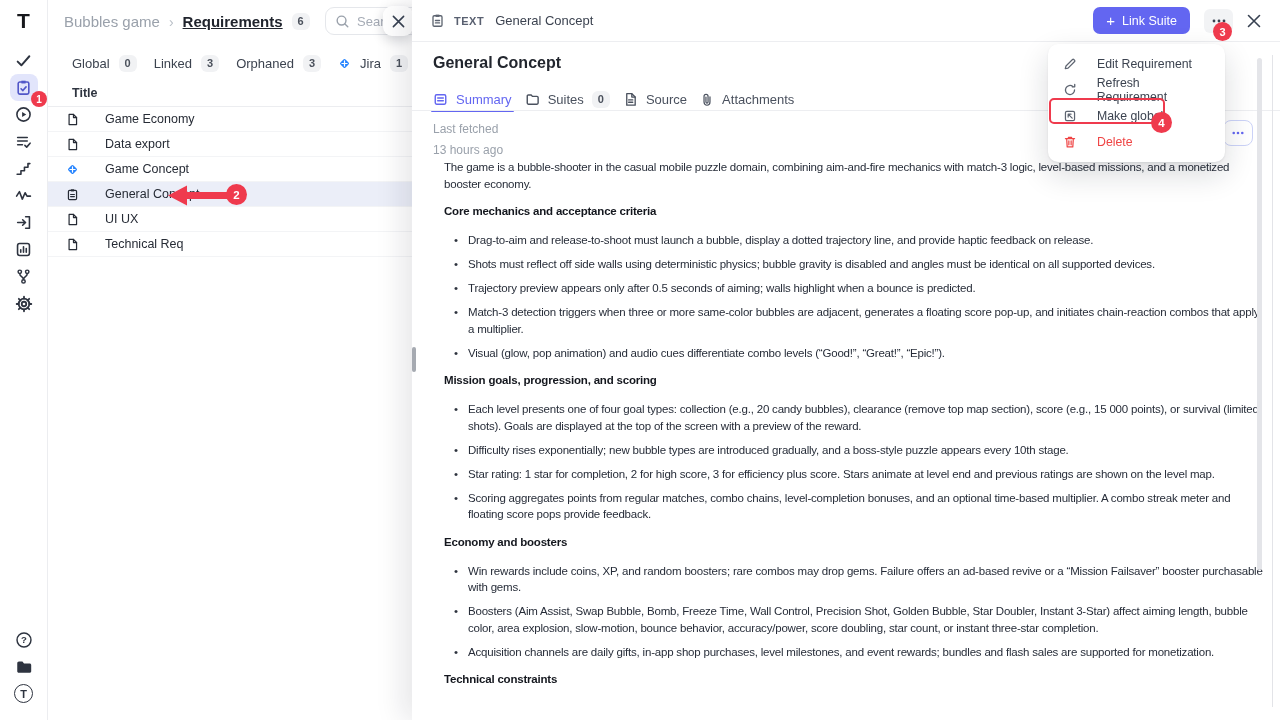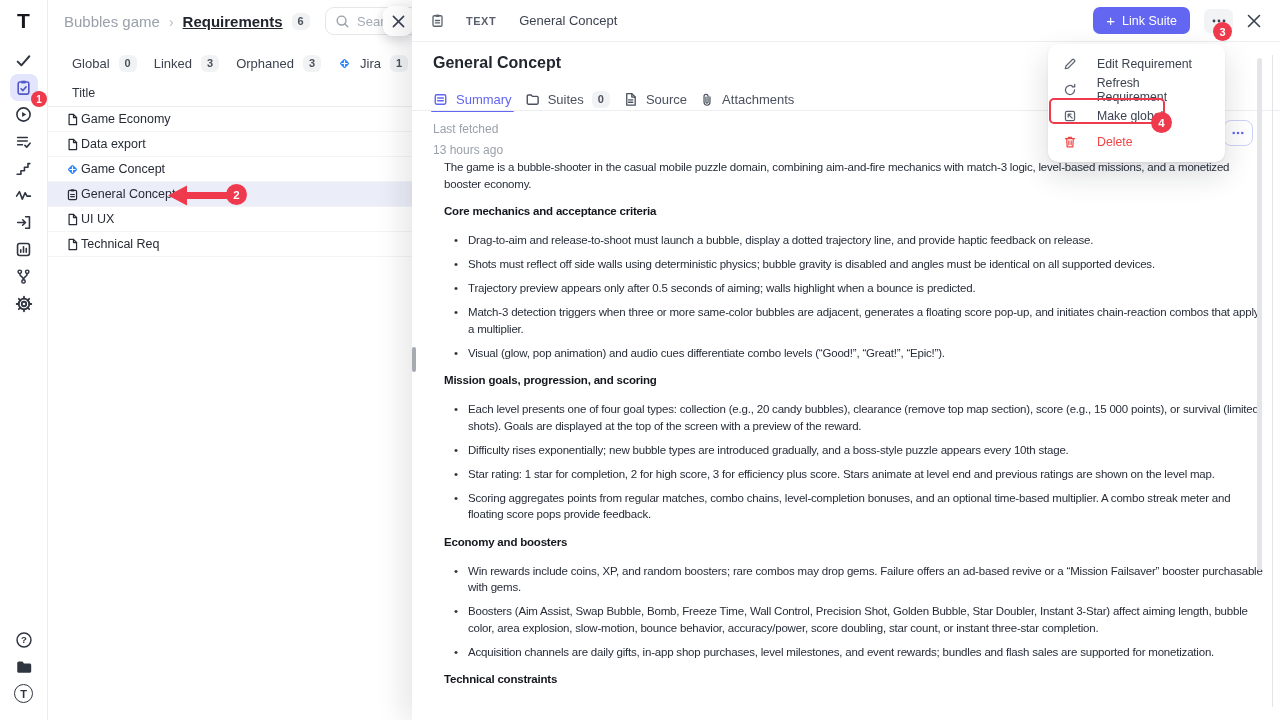--- a/index.html
+++ b/index.html
@@ -35,32 +35,32 @@
   .search-box { position:absolute; left:277px; top:7px; width:150px; height:28px; border:1px solid #e5e7eb;
                 border-radius:9px; background:#fff; display:flex; align-items:center; gap:7px; padding:0 9px; }
   .search-box input { border:none; outline:none; font-size:13px; width:90px; color:#374151; background:transparent; }
   .search-box input::placeholder { color:#a6acb6; }
   .x-card { position:absolute; left:335px; top:6px; width:30px; height:30px; background:#fff; border-radius:9px;
             box-shadow:0 4px 12px rgba(16,24,40,.18); display:flex; align-items:center; justify-content:center;
             cursor:pointer; z-index:6; }
   .filters { position:absolute; left:24px; top:53px; height:21px; display:flex; align-items:center; gap:17px;
              font-size:13px; color:#3c434f; white-space:nowrap; }
   .filter-item { display:flex; align-items:center; gap:9px; cursor:pointer; }
-  .list-head { position:absolute; left:24px; top:86px; font-size:12.5px; font-weight:400; color:#2f3540; }
+  .list-head { position:absolute; left:24px; top:86px; font-size:12.5px; font-weight:700; color:#2f3540; }
   .rows { position:absolute; left:0; top:106px; width:452px; border-top:1px solid #ecedf0; }
-  .row { height:25px; display:flex; align-items:center; gap:1px; padding-left:17px;
+  .row { height:25px; display:flex; align-items:center; gap:25px; padding-left:17px;
          border-bottom:1px solid #f3f4f6; font-size:12.5px; font-weight:500; color:#262b35; cursor:pointer; }
   .row.selected { background:#ebeef8; }
   .row .ric { width:15px; display:flex; justify-content:center; }
 
   
   .detail { position:absolute; left:412px; top:0; width:868px; height:720px; background:#fff;
             box-shadow:-10px 0 26px rgba(16,24,40,.10); z-index:10; }
   .d-header { height:42px; border-bottom:1px solid #edeef1; display:flex; align-items:center; padding:0 19px 0 18px; }
-  .d-type { display:flex; align-items:center; gap:21px; color:#5d6470; }
+  .d-type { display:flex; align-items:center; gap:9px; color:#5d6470; }
   .d-type-label { font-size:11px; font-weight:700; letter-spacing:.5px; color:#596070; }
   .d-type-title { font-size:13px; color:#3c4350; margin-left:2px; }
   .d-actions { margin-left:auto; display:flex; align-items:center; gap:14px; }
   .link-suite { background:#6366f1; color:#fff; height:27px; border-radius:7px; border:none; cursor:pointer;
                 display:flex; align-items:center; gap:7px; padding:0 13px; font-size:12.5px; font-weight:500;
                 font-family:inherit; }
   .link-suite .plus { font-size:15px; font-weight:400; line-height:1; margin-top:-1px; }
   .dots-btn { width:29px; height:24px; background:#f2f3f5; border-radius:6px; border:none; cursor:pointer;
               display:flex; align-items:center; justify-content:center; color:#3a4150; }
   .close-btn { background:none; border:none; cursor:pointer; color:#374151; display:flex; }

